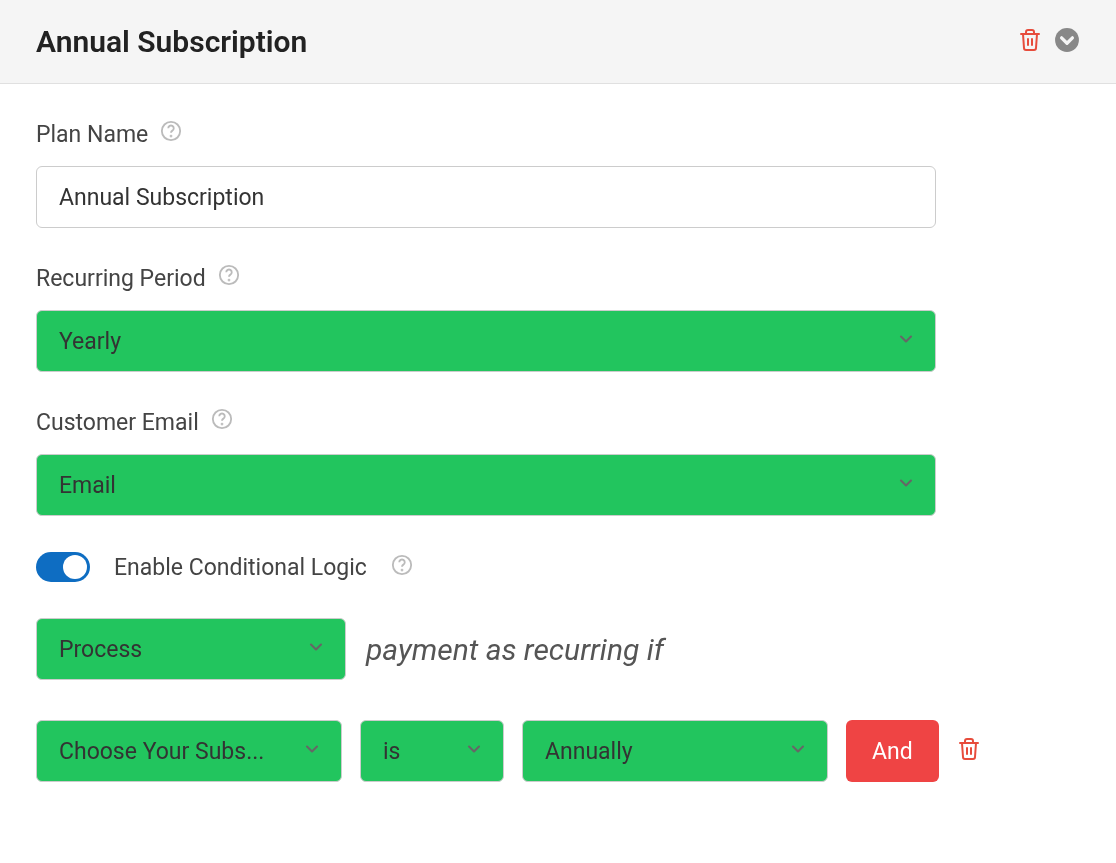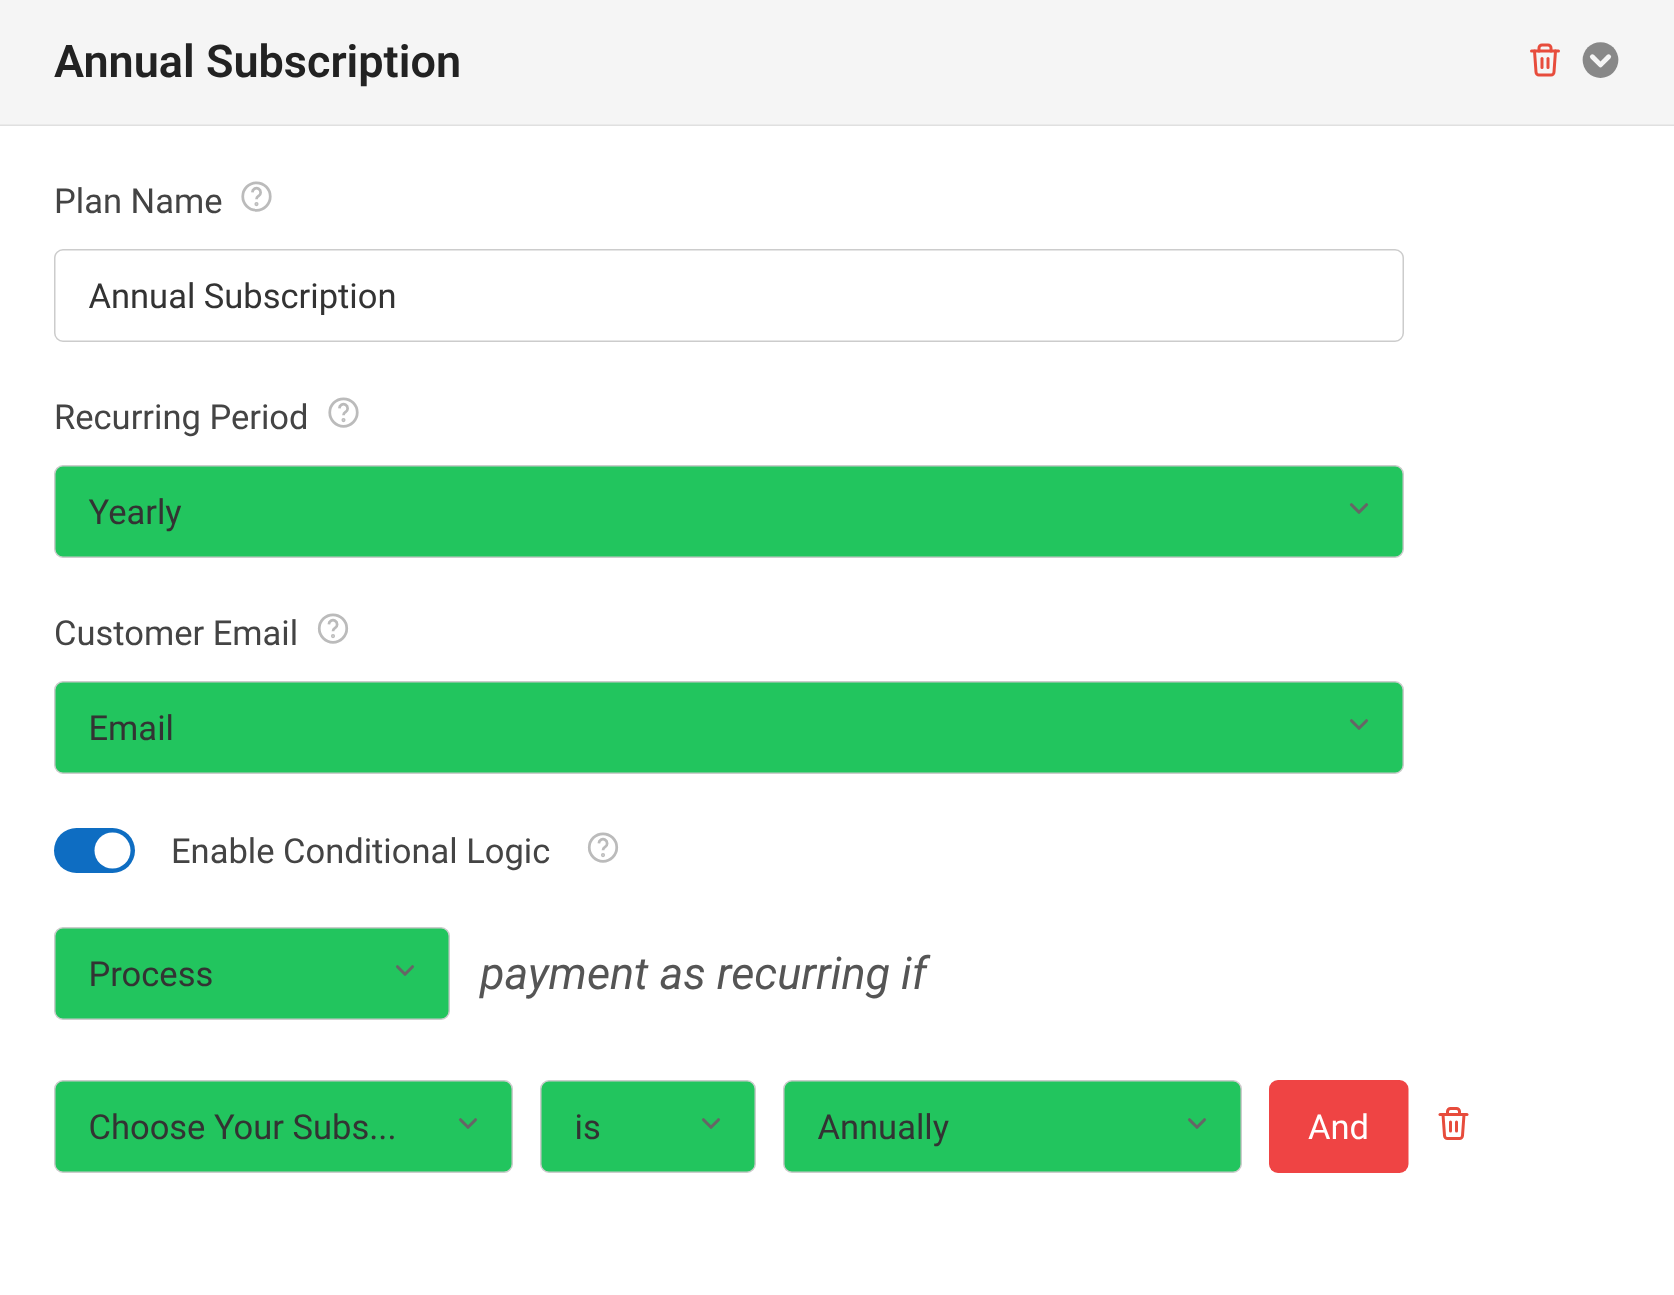--- a/index.html
+++ b/index.html
@@ -68,21 +68,21 @@
       border-radius: 6px;
       color: #333;
       background: #fff;
       font-family: inherit;
     }
     .select-wrapper {
       position: relative;
       width: 900px;
     }
     .select-wrapper.small {
-      width: 264px;
+      width: 310px;
     }
     .select-wrapper.xsmall {
       width: 144px;
     }
     .select-wrapper.medium {
       width: 306px;
     }
     .select-input {
       width: 100%;
       height: 62px;

